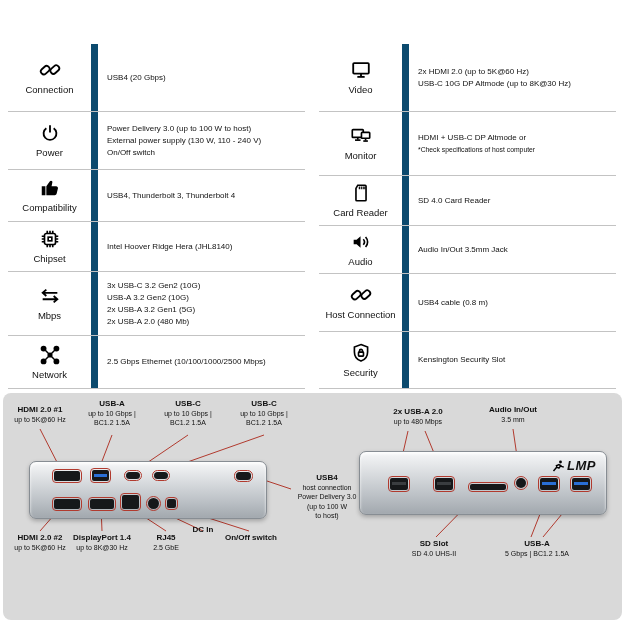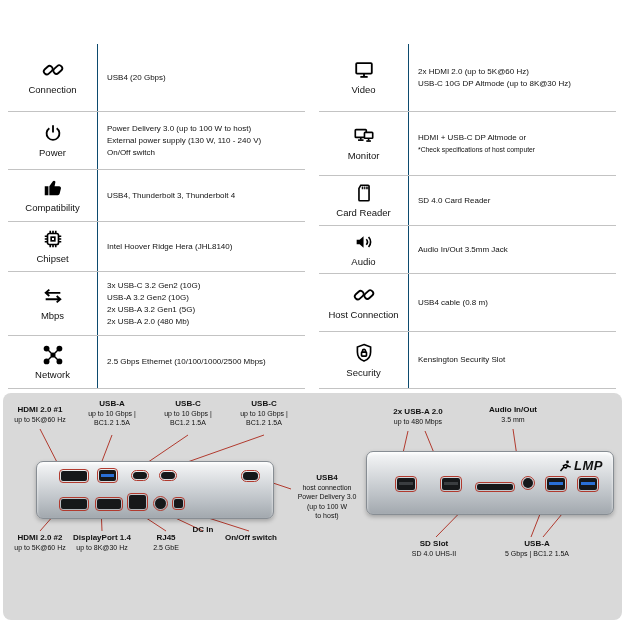--- a/index.html
+++ b/index.html
@@ -6,21 +6,21 @@
   html,body { width:625px; }
   body {
     width:625px; height:625px; background:#ffffff;
     font-family:"Liberation Sans", sans-serif; color:#111;
     overflow:hidden; position:relative;
   }
   .spec-table { display:flex; gap:14px; padding:44px 8px 0 8px; }
   .spec-col { width:297px; }
   .spec-row { display:flex; border-bottom:1px solid #c3c3c3; }
   .spec-head {
-    width:90px; border-right:1px solid #0c4a6e;
+    width:90px; border-right:7px solid #0c4a6e;
     display:flex; flex-direction:column; align-items:center; justify-content:center;
     gap:4px; padding:5px 3px;
   }
   .icon { width:22px; height:22px; display:block; }
   .spec-label { font-size:9.5px; text-align:center; line-height:1.1; }
   .spec-desc {
     flex:1; display:flex; flex-direction:column; justify-content:center;
     padding:4px 4px 4px 9px; font-size:8px; line-height:1.5;
   }
   .spec-desc .note { font-size:6.8px; margin-top:1px; }
@@ -28,21 +28,20 @@
   .diagram {
     position:absolute; left:3px; right:3px; top:393px; height:227px;
     background:#d9d9d9; border-radius:8px;
   }
   .lines { position:absolute; left:0; top:0; }
   .dock {
     position:absolute; border-radius:7px;
     background:linear-gradient(180deg,#f6f7f8 0%,#d9dcdf 35%,#bcc1c6 70%,#a2a8ae 100%);
     border:1px solid #878d93;
     box-shadow:inset 0 2px 3px rgba(255,255,255,.85), 0 2px 4px rgba(0,0,0,.25);
-    margin-left:7px;
   }
   .port { position:absolute; background:#16181a; border-radius:2px; }
   .port.usbc { border-radius:3.5px; }
   .port.round { border-radius:50%; }
   .port.blue i { position:absolute; left:2px; right:2px; top:4px; height:3px; background:#2a6fd6; display:block; }
   .port.dark i { position:absolute; left:2px; right:2px; top:4px; height:3px; background:#3a3d40; display:block; }
   .red-ring { outline:1px solid #b13a2e; outline-offset:1px; }
   .callout { position:absolute; text-align:center; color:#101010; }
   .c-title { font-weight:bold; font-size:8px; line-height:1.3; white-space:nowrap; }
   .c-sub { font-size:7px; line-height:1.3; white-space:nowrap; }

